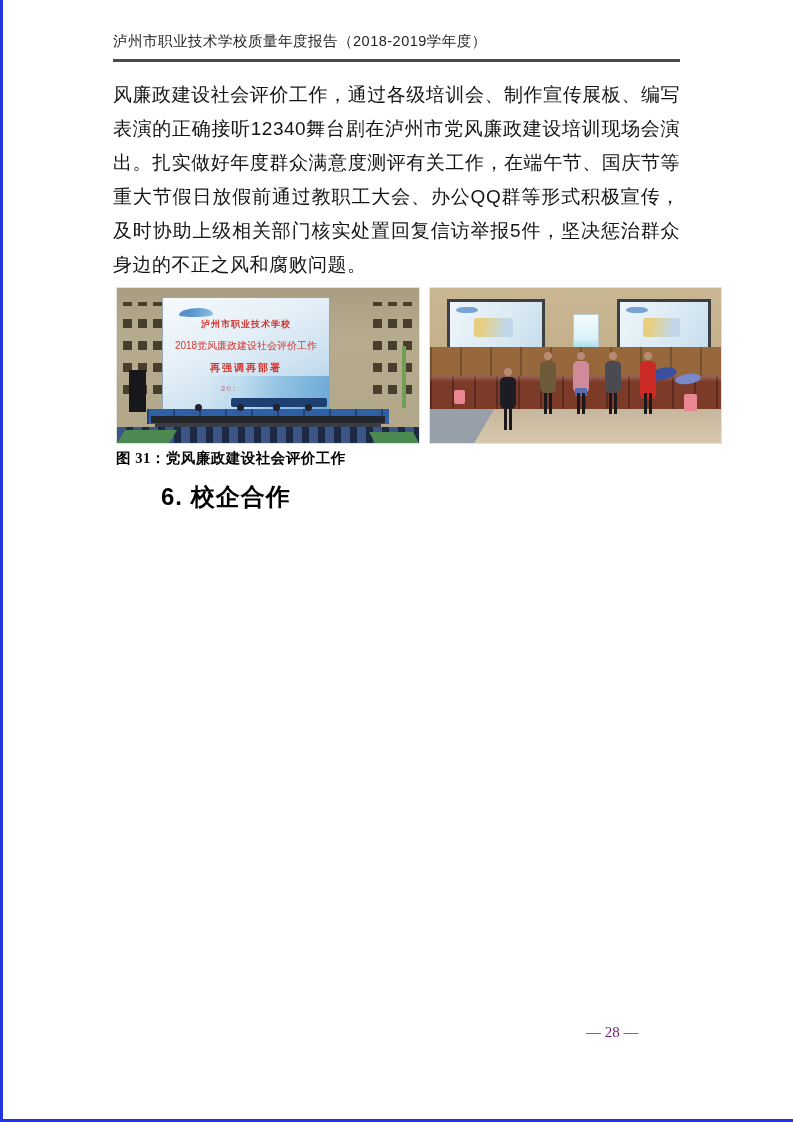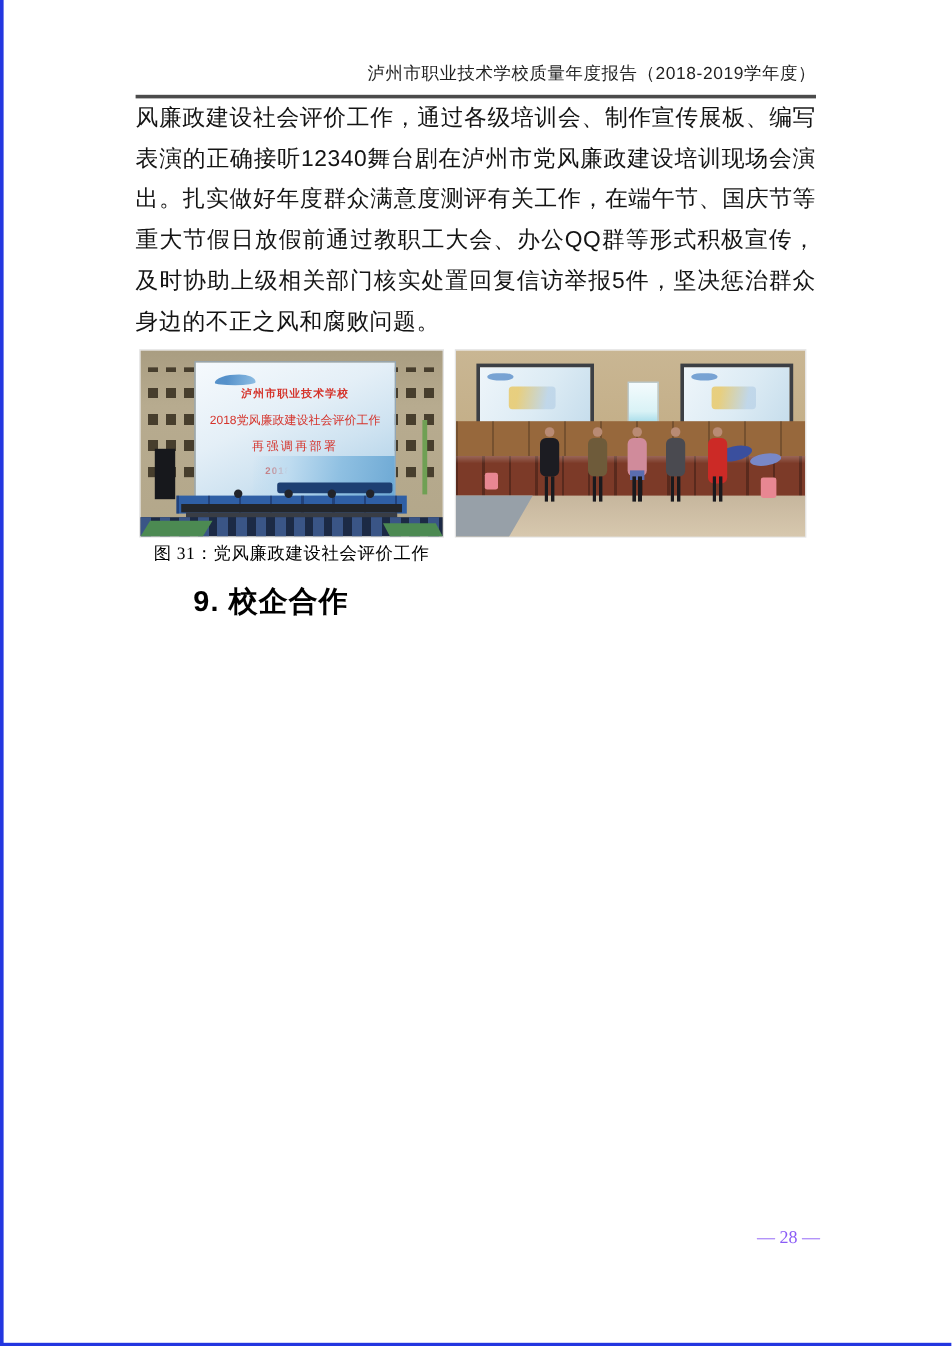--- a/index.html
+++ b/index.html
@@ -8,65 +8,66 @@
     font-family:"Liberation Sans","DejaVu Sans",sans-serif;
     overflow:hidden;
   }
   
   .frame-left{position:absolute;left:0;top:0;width:3px;height:1122px;background:#2336e0;}
   .frame-bottom{position:absolute;left:0;bottom:0;width:793px;height:3px;background:#2336e0;}
 
   .content{position:absolute;left:113px;top:0;width:567px;}
 
   .header-title{
-    margin-top:52px;text-align:right;font-size:14.5px;color:#1f1f1f;
+    margin-top:32px;text-align:left;font-size:14.5px;color:#1f1f1f;
     letter-spacing:.5px;
   }
   .header-rule{margin-top:8px;height:2.5px;background:#4b4b4b;}
 
   .body-text{
     margin:0;font-size:19px;line-height:34px;color:#141414;
     text-align:justify;letter-spacing:.5px;
   }
-  .p1{}
+  .p1{margin-top:16px;}
   .indent{text-indent:2em;}
 
   
   .figures-row{display:flex;gap:9px;margin:5px 0 0 3px;}
   .figure{margin:0;display:flex;flex-direction:column;}
   .photo{position:relative;overflow:hidden;border:1px solid #e3e3e3;box-sizing:border-box;}
   .figcaption{
     font-family:"Liberation Serif","DejaVu Serif",serif;
-    font-size:14.5px;line-height:18px;color:#000;text-align:center;margin-top:5px;
+    font-size:14.5px;line-height:18px;color:#000;text-align:left;margin-top:5px;
     letter-spacing:.5px;
-  }
-
-  
-  .photo-left{width:254px;height:157px;background:linear-gradient(#a99d81,#b7ab8f 30%,#b3a78a);}
+    font-weight:bold;
+  }
+
+  
+  .photo-left{width:304px;height:157px;background:linear-gradient(#a99d81,#b7ab8f 30%,#b3a78a);}
   .pl-slots{position:absolute;top:14px;height:92px;
     background:repeating-linear-gradient(90deg,#473e2d 0 9px,rgba(0,0,0,0) 9px 15px);
     -webkit-mask-image:repeating-linear-gradient(0deg,#000 0 9px,transparent 9px 22px);
     mask-image:repeating-linear-gradient(0deg,#000 0 9px,transparent 9px 22px);}
   .pl-slots.left{left:6px;width:40px;}
   .pl-slots.right{right:4px;width:42px;}
   .pl-door{position:absolute;left:12px;top:82px;width:17px;height:42px;background:#17181c;}
   .pl-pipe{position:absolute;right:13px;top:58px;width:4px;height:62px;background:#6fa054;}
   .pl-screen{
     position:absolute;left:45px;top:9px;width:166px;height:112px;
     background:linear-gradient(155deg,#f6fafd 0%,#e4eff7 40%,#cfe3f1 65%,#a9cde6 100%);
     border:1px solid #93a7b6;text-align:center;
   }
   .pl-logo{position:absolute;left:16px;top:10px;width:34px;height:9px;
     background:linear-gradient(100deg,#3a7fc1 30%,#7db4e0);border-radius:60% 40% 50% 50%/80% 70% 30% 20%;opacity:.85;}
   .pl-campus{position:absolute;right:0;bottom:0;width:118px;height:34px;
     background:linear-gradient(100deg,rgba(255,255,255,0) 0%,#bfdcf0 25%,#8fc0e2 60%,#6ea9d4 100%);}
   .pl-campus-strip{position:absolute;right:2px;bottom:3px;width:96px;height:9px;background:#1d3f72;border-radius:2px;}
   .pl-t1{margin-top:20px;font-size:9px;font-weight:bold;color:#d5332b;letter-spacing:1px;}
   .pl-t2{margin-top:8px;font-size:10px;font-weight:normal;color:#d5332b;}
-  .pl-t3{margin-top:8px;font-size:10px;font-weight:normal;color:#d5332b;letter-spacing:2px;}
+  .pl-t3{margin-top:8px;font-size:10px;font-weight:bold;color:#d5332b;letter-spacing:2px;}
   .pl-date{margin-top:9px;font-size:8px;font-weight:bold;color:#c8342e;letter-spacing:1px;}
   .pl-bluewall{position:absolute;left:30px;right:30px;top:121px;height:15px;background:#2f5fa5;
     background-image:repeating-linear-gradient(90deg,rgba(0,0,30,.3) 0 2px,rgba(0,0,0,0) 2px 26px);}
   .pl-head{position:absolute;top:116px;width:7px;height:7px;border-radius:50%;background:#22242b;}
   .pl-table{position:absolute;left:34px;right:34px;top:128px;height:7px;background:#23262b;}
   .pl-tablefront{position:absolute;left:38px;right:38px;top:135px;height:6px;background:#393d45;}
   .pl-audience{position:absolute;left:0;right:0;bottom:0;height:16px;background:#1c2a45;
     background-image:repeating-linear-gradient(90deg,#3a5586 0 9px,rgba(0,0,0,0) 9px 16px);}
   .pl-floor-l{position:absolute;left:0;bottom:0;width:52px;height:13px;background:#4c8a52;transform:skewX(-32deg);transform-origin:bottom left;}
   .pl-floor-r{position:absolute;right:0;bottom:0;width:44px;height:11px;background:#4c8a52;transform:skewX(28deg);transform-origin:bottom right;}
@@ -105,22 +106,22 @@
   .person.p3{left:141px;} .person.p3 .torso{background:#d08b9b;}
   .person.p3 .skirt{position:absolute;left:4px;top:36px;width:12px;height:8px;background:#5a6db0;}
   .person.p4{left:173px;} .person.p4 .torso{background:#4a4a50;}
   .person.p5{left:208px;} .person.p5 .torso{background:#cc2a26;height:38px;}
 
   .section-heading{
     margin:14px 0 6px 48px;font-size:24px;font-weight:bold;color:#000;letter-spacing:1px;
   }
 
   .page-number{
-    position:absolute;left:612px;top:1024px;width:90px;text-align:center;
-    font-family:"Liberation Serif","DejaVu Serif",serif;font-size:15px;color:#8b5cf6;
+    position:absolute;left:586px;top:1024px;width:90px;text-align:left;
+    font-family:"Liberation Serif","DejaVu Serif",serif;font-size:15px;color:#701a75;
   }
 </style>
 </head>
 <body>
 
 <div class="frame-left"></div>
 <div class="frame-bottom"></div>
 
 <div class="content">
 
@@ -204,18 +205,18 @@
         <div class="person p5">
             <div class="head"></div>
             <div class="torso"></div>
             <div class="legs"></div>
           </div>
       </div>
     </figure>
 
   </div>
 
-  <h2 class="section-heading">9. 校企合作</h2>
+  <h2 class="section-heading">6. 校企合作</h2>
 
 
 </div>
 
 <div class="page-number">— 28 —</div>
 
 </body></html>

